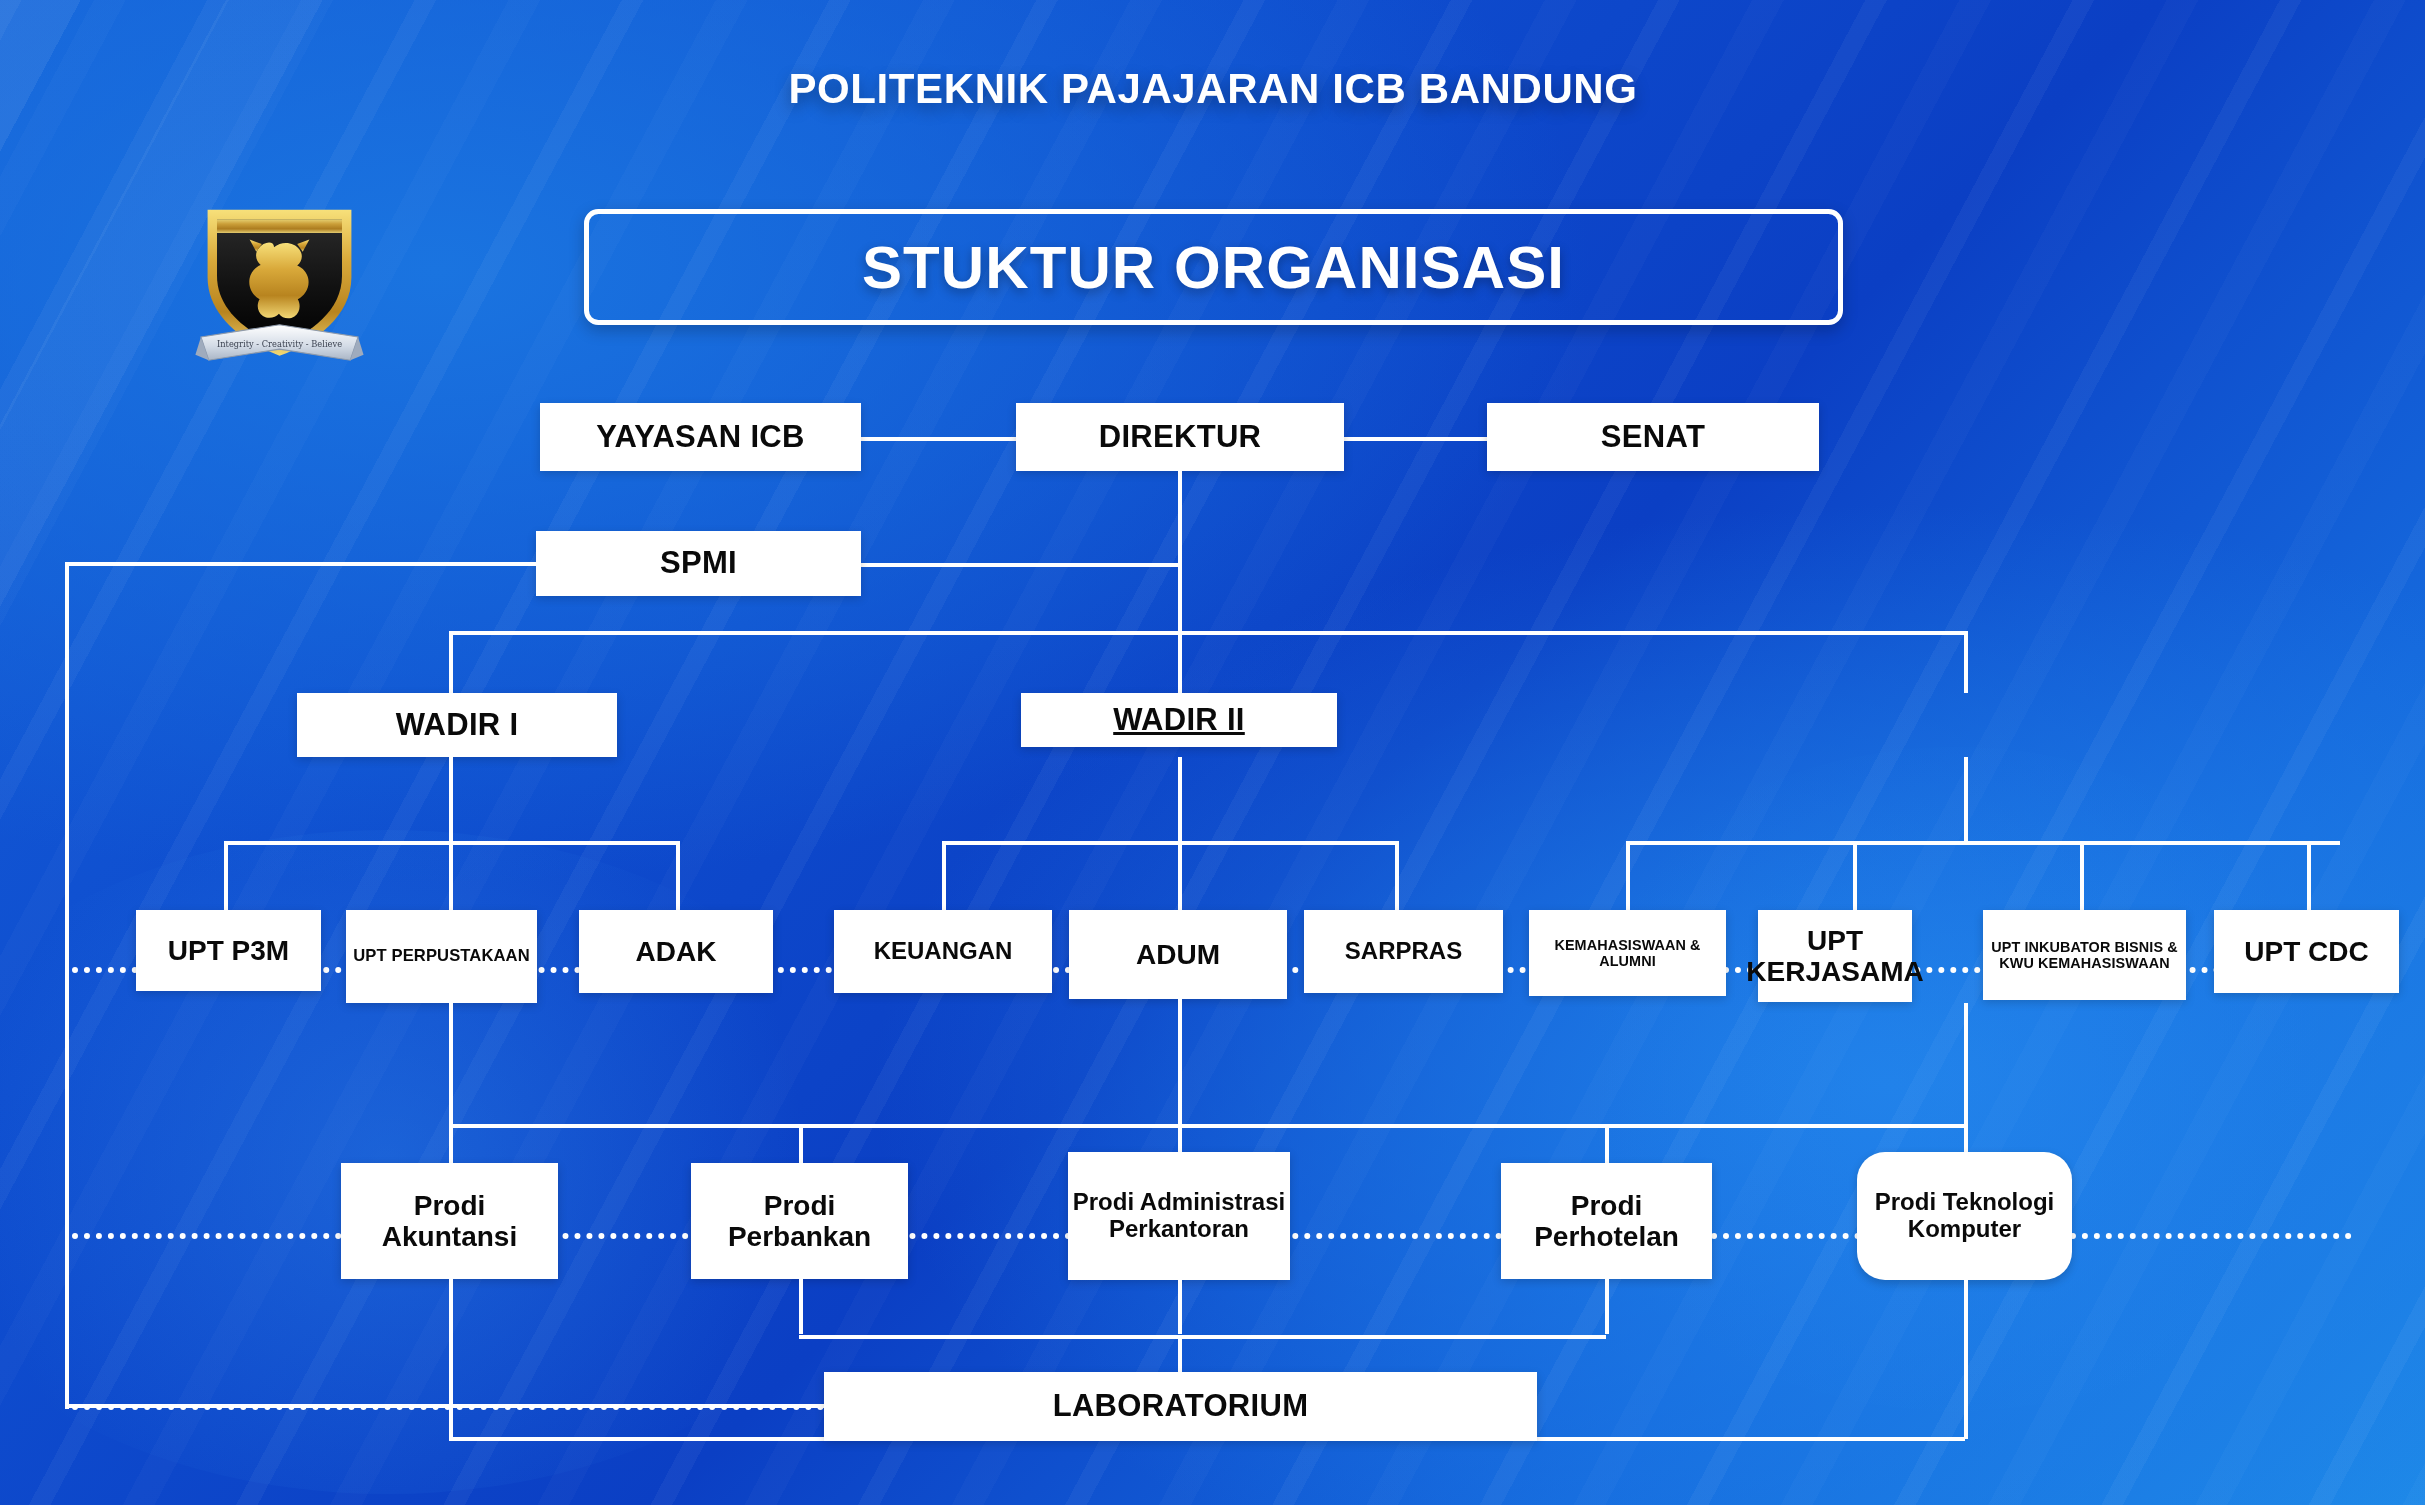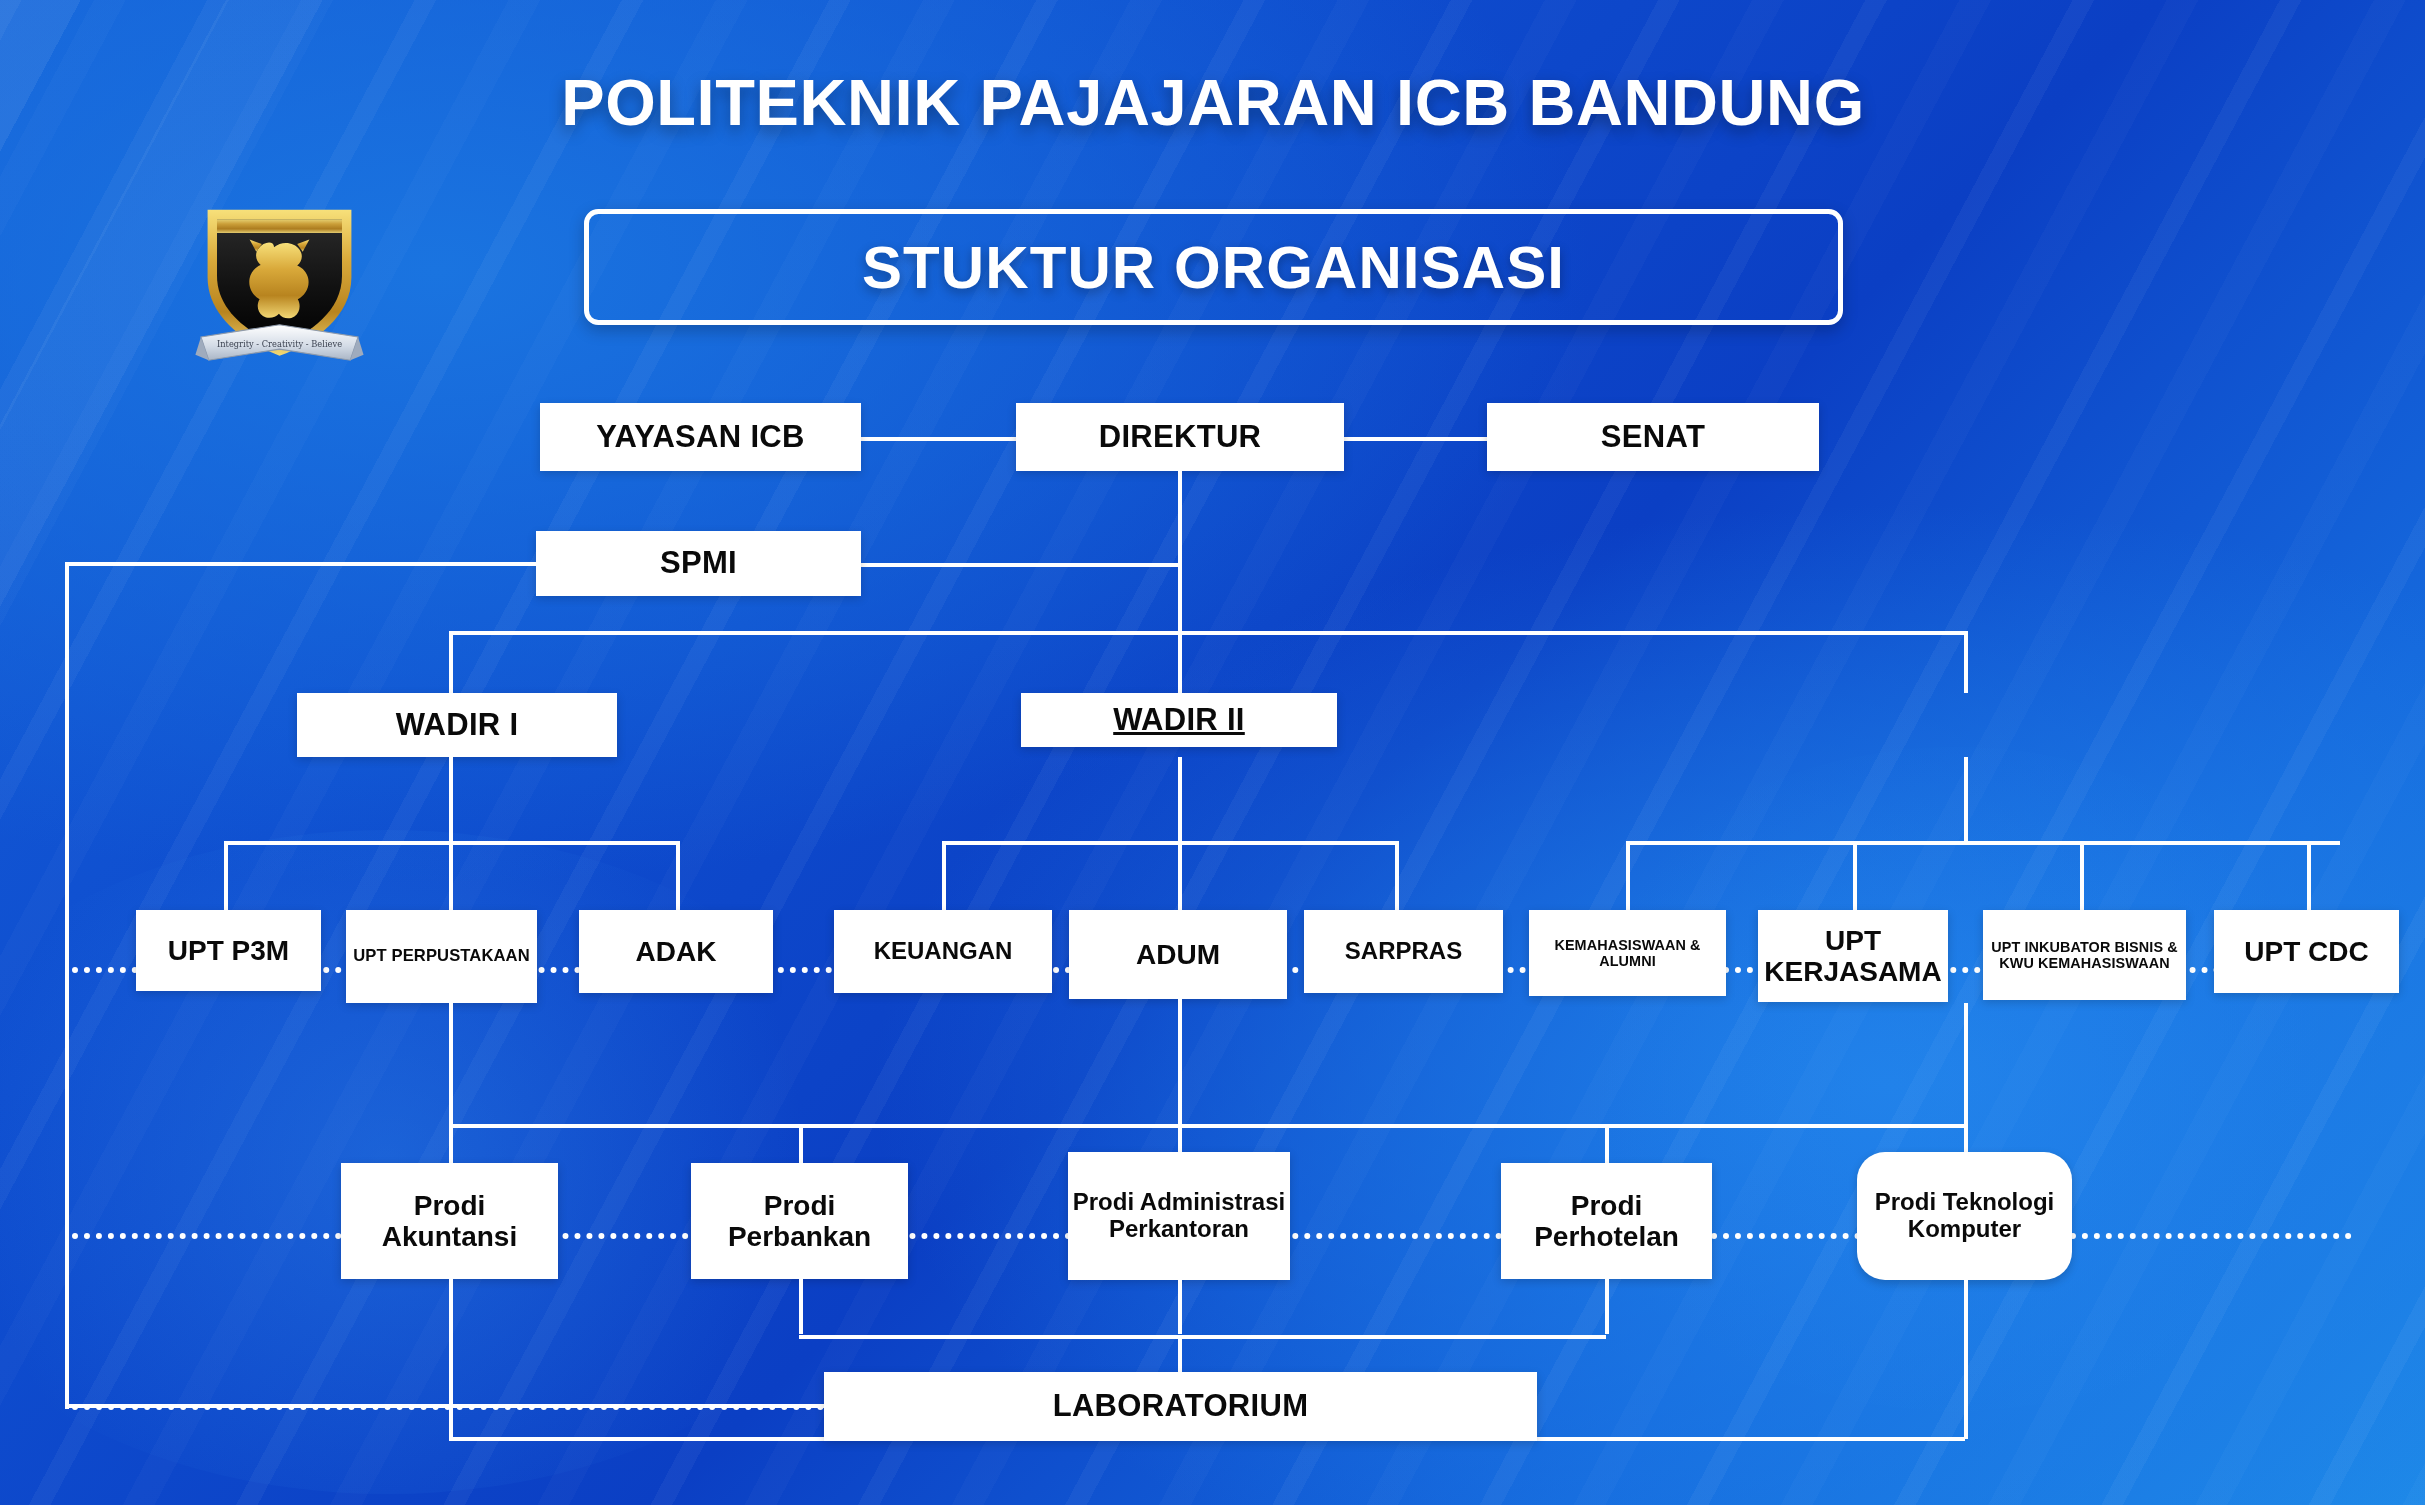--- a/index.html
+++ b/index.html
@@ -47,21 +47,21 @@
     pointer-events: none;
   }
 
   #stage { position: absolute; inset: 0; }
 
   
   .main-title {
     position: absolute;
     left: 0; right: 0; top: 65px;
     text-align: center;
-    font-size: 65px;
+    font-size: 42px;
     font-weight: bold;
     letter-spacing: 0.6px;
     color: #ffffff;
     text-shadow: 0 5.5px 14.4px rgba(0,0,0,0.35);
     white-space: nowrap;
   }
   .subtitle-frame {
     position: absolute;
     left: 584px; top: 209px;
     width: 1259px; height: 116px;
@@ -214,21 +214,21 @@
 
   <div class="node t-md" style="left:136px; top:910px; width:185px; height:81px;">UPT P3M</div>
   <div class="node t-xs" style="left:346px; top:910px; width:191px; height:93px;">UPT PERPUSTAKAAN</div>
   <div class="node t-sm" style="left:834px; top:910px; width:218px; height:83px;">KEUANGAN</div>
 
   <div class="node t-md" style="left:579px; top:910px; width:194px; height:83px;">ADAK</div>
   <div class="node t-md" style="left:1069px; top:910px; width:218px; height:89px;">ADUM</div>
   <div class="node t-sm" style="left:1304px; top:910px; width:199px; height:83px;">SARPRAS</div>
 
   <div class="node t-xxs" style="left:1529px; top:910px; width:197px; height:86px;">KEMAHASISWAAN &amp; ALUMNI</div>
-  <div class="node t-md" style="left:1758px; top:910px; width:190px; height:92px;">UPT KERJASAMA</div>
+  <div class="node t-md" style="left:1758px; top:910px; width:154px; height:92px;">UPT KERJASAMA</div>
   <div class="node t-xxs" style="left:1983px; top:910px; width:203px; height:90px;">UPT INKUBATOR BISNIS &amp; KWU KEMAHASISWAAN</div>
   <div class="node t-md" style="left:2214px; top:910px; width:185px; height:83px;">UPT CDC</div>
 
   <div class="ln v" style="left:1178px; top:998px; height:126px;"></div>
   <div class="ln h" style="left:449px; top:1124px; width:1515px;"></div>
   <div class="ln v" style="left:449px; top:1003px; height:122px;"></div>
   <div class="ln v" style="left:1964px; top:1003px; height:122px;"></div>
 
   <div class="ln v" style="left:449px; top:1124px; height:39px;"></div>
   <div class="ln v" style="left:799px; top:1124px; height:39px;"></div>

